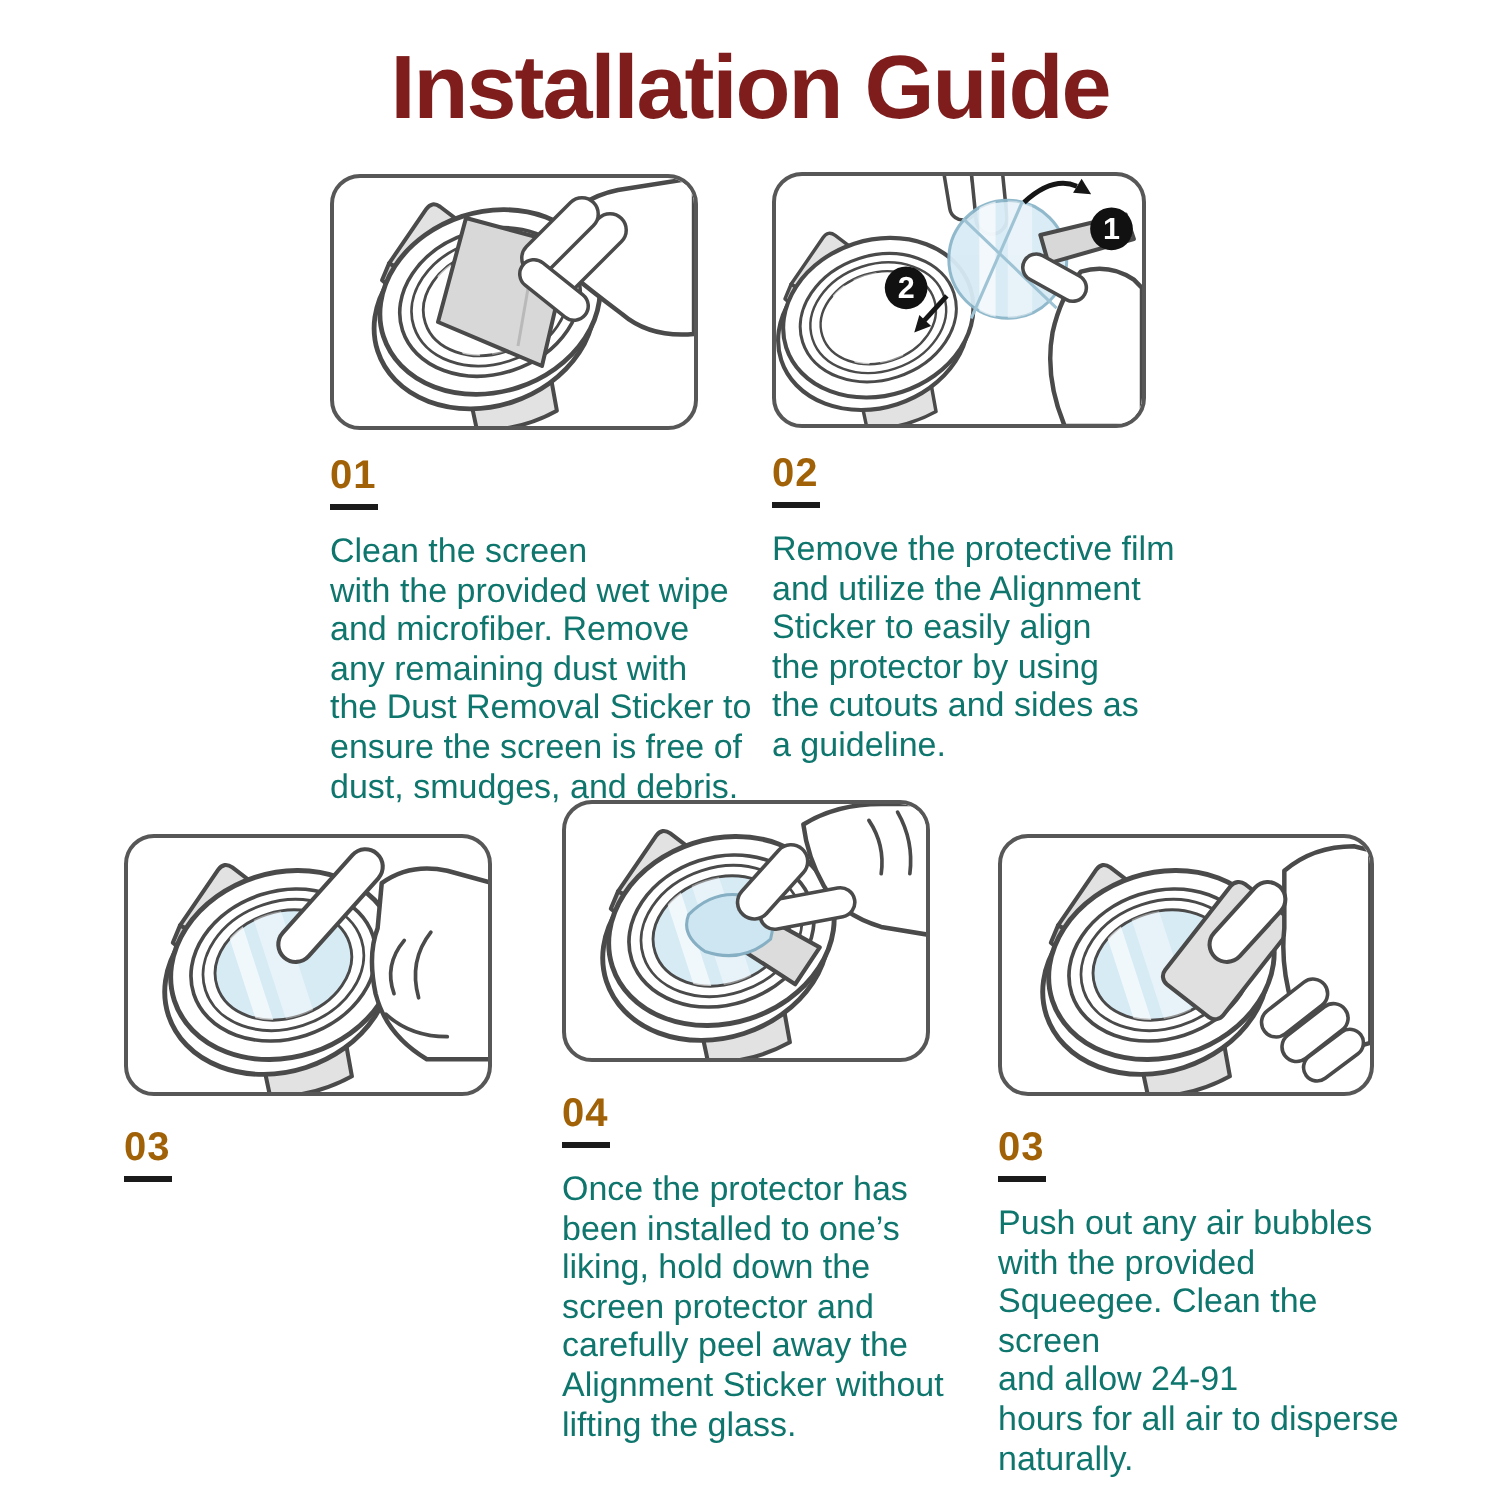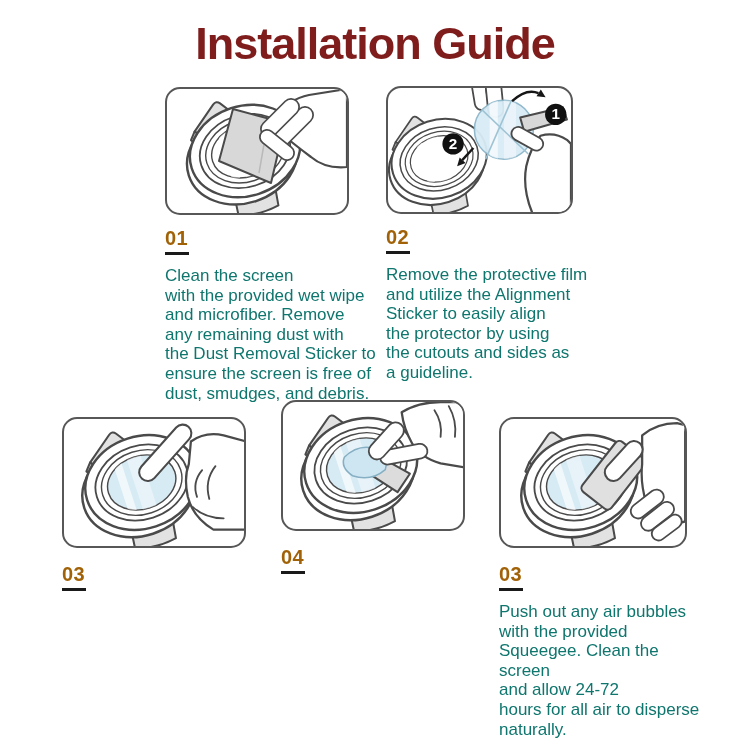--- a/index.html
+++ b/index.html
@@ -179,20 +179,27 @@
           <path d="M150,8 Q158,20 156,34" fill="none" stroke="#4a4a4a" stroke-width="1.8" stroke-linecap="round"></path>
           <path d="M164,4 Q172,18 170,34" fill="none" stroke="#4a4a4a" stroke-width="1.8" stroke-linecap="round"></path>
           <line x1="136" y1="48" x2="104" y2="54" stroke="#4a4a4a" stroke-width="16" stroke-linecap="round"></line>
           <line x1="136" y1="48" x2="104" y2="54" stroke="#ffffff" stroke-width="12.5" stroke-linecap="round"></line>
           <line x1="112" y1="28" x2="94" y2="48" stroke="#4a4a4a" stroke-width="18" stroke-linecap="round"></line>
           <line x1="112" y1="28" x2="94" y2="48" stroke="#ffffff" stroke-width="14.5" stroke-linecap="round"></line>
         </g>
       </svg>
     </div>
     <div class="stepnum">04</div>
+    <p class="steptext">Once the protector has
+been installed to one’s
+liking, hold down the
+screen protector and
+carefully peel away the
+Alignment Sticker without
+lifting the glass.</p>
   </section>
 
   <section class="step s5 row2">
     <div class="panel">
       <svg viewBox="0 0 180 124" preserveAspectRatio="xMidYMid slice">
         <use href="#watch-g" style="--screen:#d7ebf5"></use>
         <g transform="rotate(38 110 55)">
           <rect x="92" y="24" width="36" height="62" rx="5" fill="#e0e0e0" stroke="#4a4a4a" stroke-width="2"></rect>
         </g>
         <g>
@@ -205,18 +212,18 @@
           <line x1="170" y1="100" x2="154" y2="112" stroke="#ffffff" stroke-width="11.5" stroke-linecap="round"></line>
           <line x1="130" y1="30" x2="110" y2="52" stroke="#4a4a4a" stroke-width="19" stroke-linecap="round"></line>
           <line x1="130" y1="30" x2="110" y2="52" stroke="#ffffff" stroke-width="15" stroke-linecap="round"></line>
         </g>
       </svg>
     </div>
     <div class="stepnum">03</div>
     <p class="steptext">Push out any air bubbles
 with the provided
 Squeegee. Clean the screen
-and allow 24-72
+and allow 24-91
 hours for all air to disperse
 naturally.</p>
   </section>
 
 </div>
 
 </body></html>

